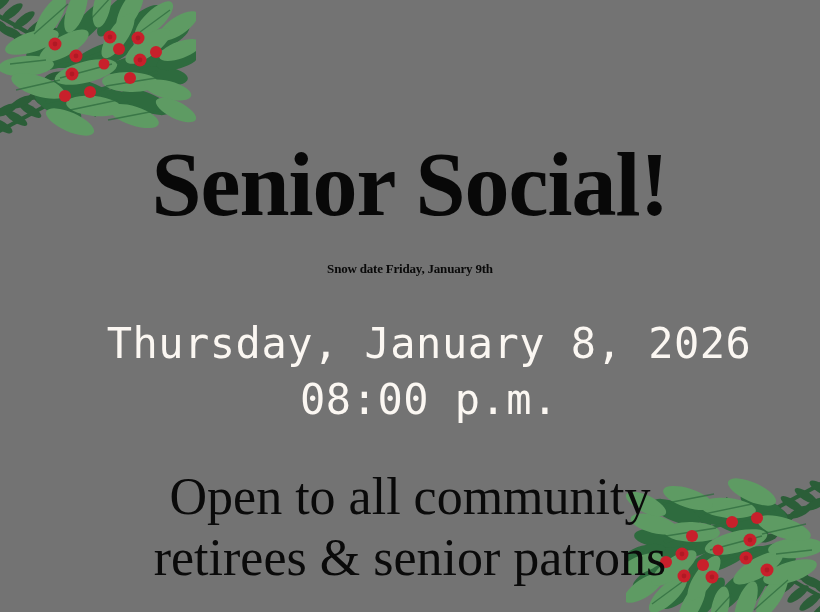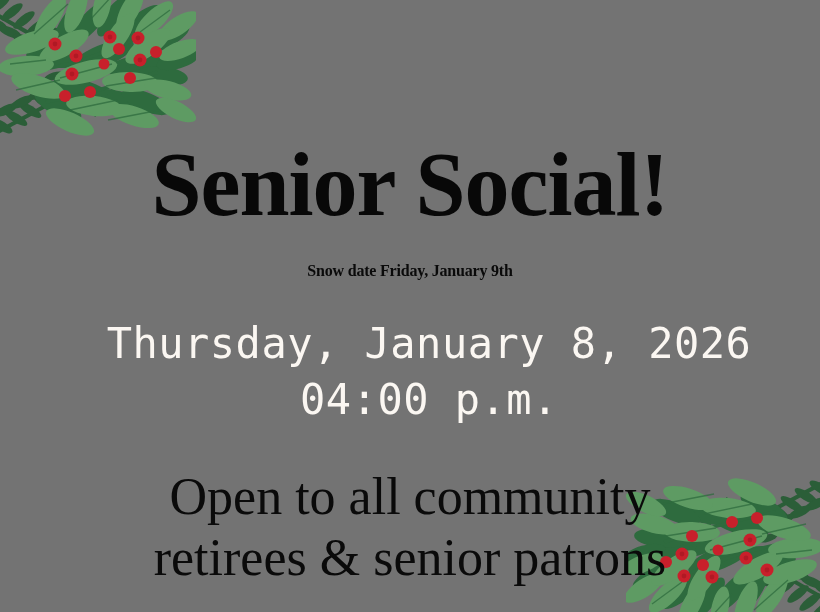--- a/index.html
+++ b/index.html
@@ -61,21 +61,21 @@
     letter-spacing: -1px;
   }
 
   #snow-date-block {
     top: 262px;
   }
   #snow-date {
     margin: 0;
     font-family: "Liberation Serif", serif;
     font-weight: bold;
-    font-size: 16px;
+    font-size: 13px;
     line-height: 1.1;
     color: #0A0A0A;
     letter-spacing: -0.2px;
   }
 
   #datetime-block {
     top: 316px;
     margin-left: 38px;
   }
   .datetime-line {
@@ -357,21 +357,21 @@
   <div class="content" id="title-block">
     <h1 id="poster-title">Senior Social!</h1>
   </div>
 
   <div class="content" id="snow-date-block">
     <p id="snow-date">Snow date Friday, January 9th</p>
   </div>
 
   <div class="content" id="datetime-block">
     <p class="datetime-line">Thursday, January 8, 2026</p>
-    <p class="datetime-line">04:00 p.m.</p>
+    <p class="datetime-line">08:00 p.m.</p>
   </div>
 
   <div class="content" id="audience-block">
     <p class="audience-line">Open to all community</p>
     <p class="audience-line">retirees &amp; senior patrons</p>
   </div>
 
 </div>
 
 </body></html>

